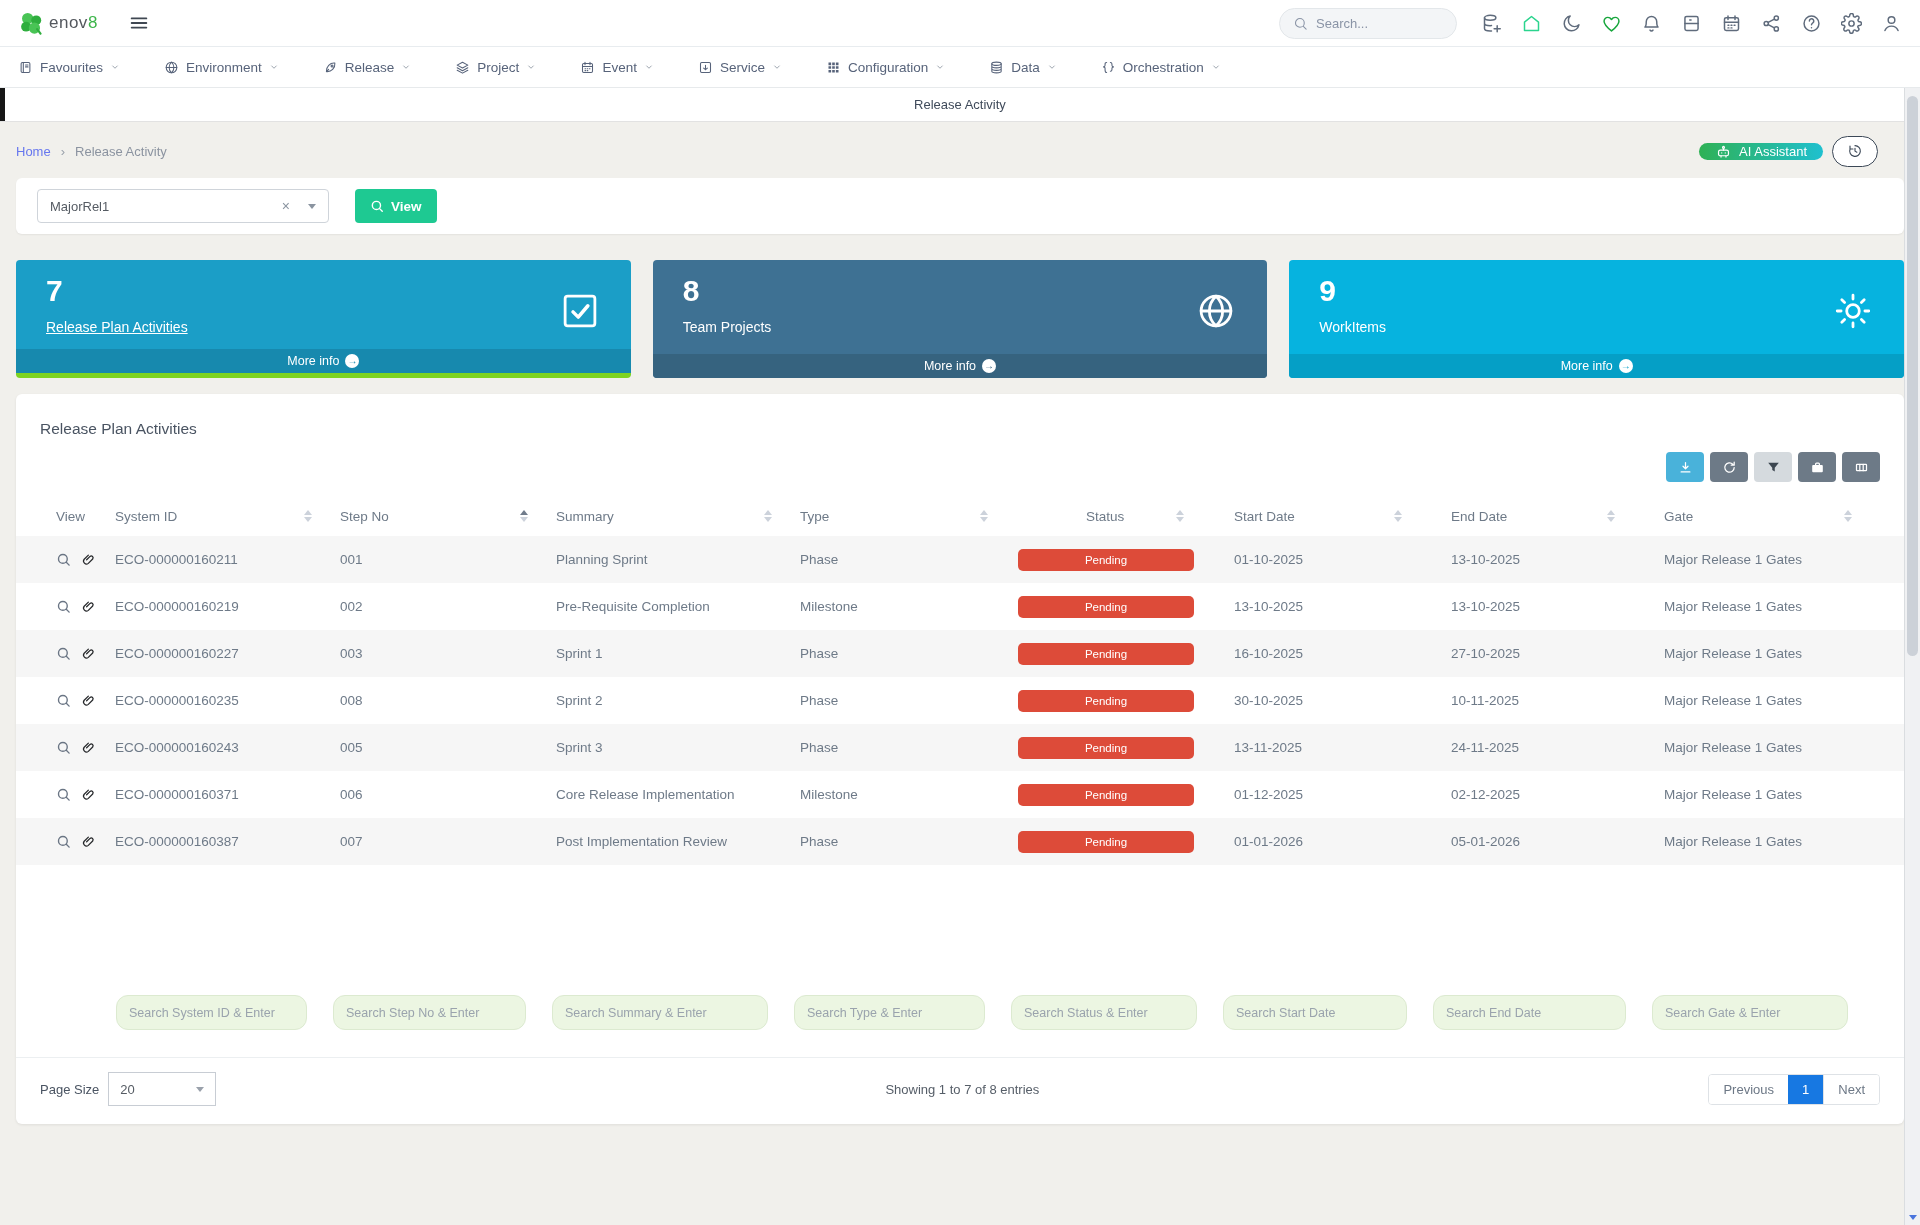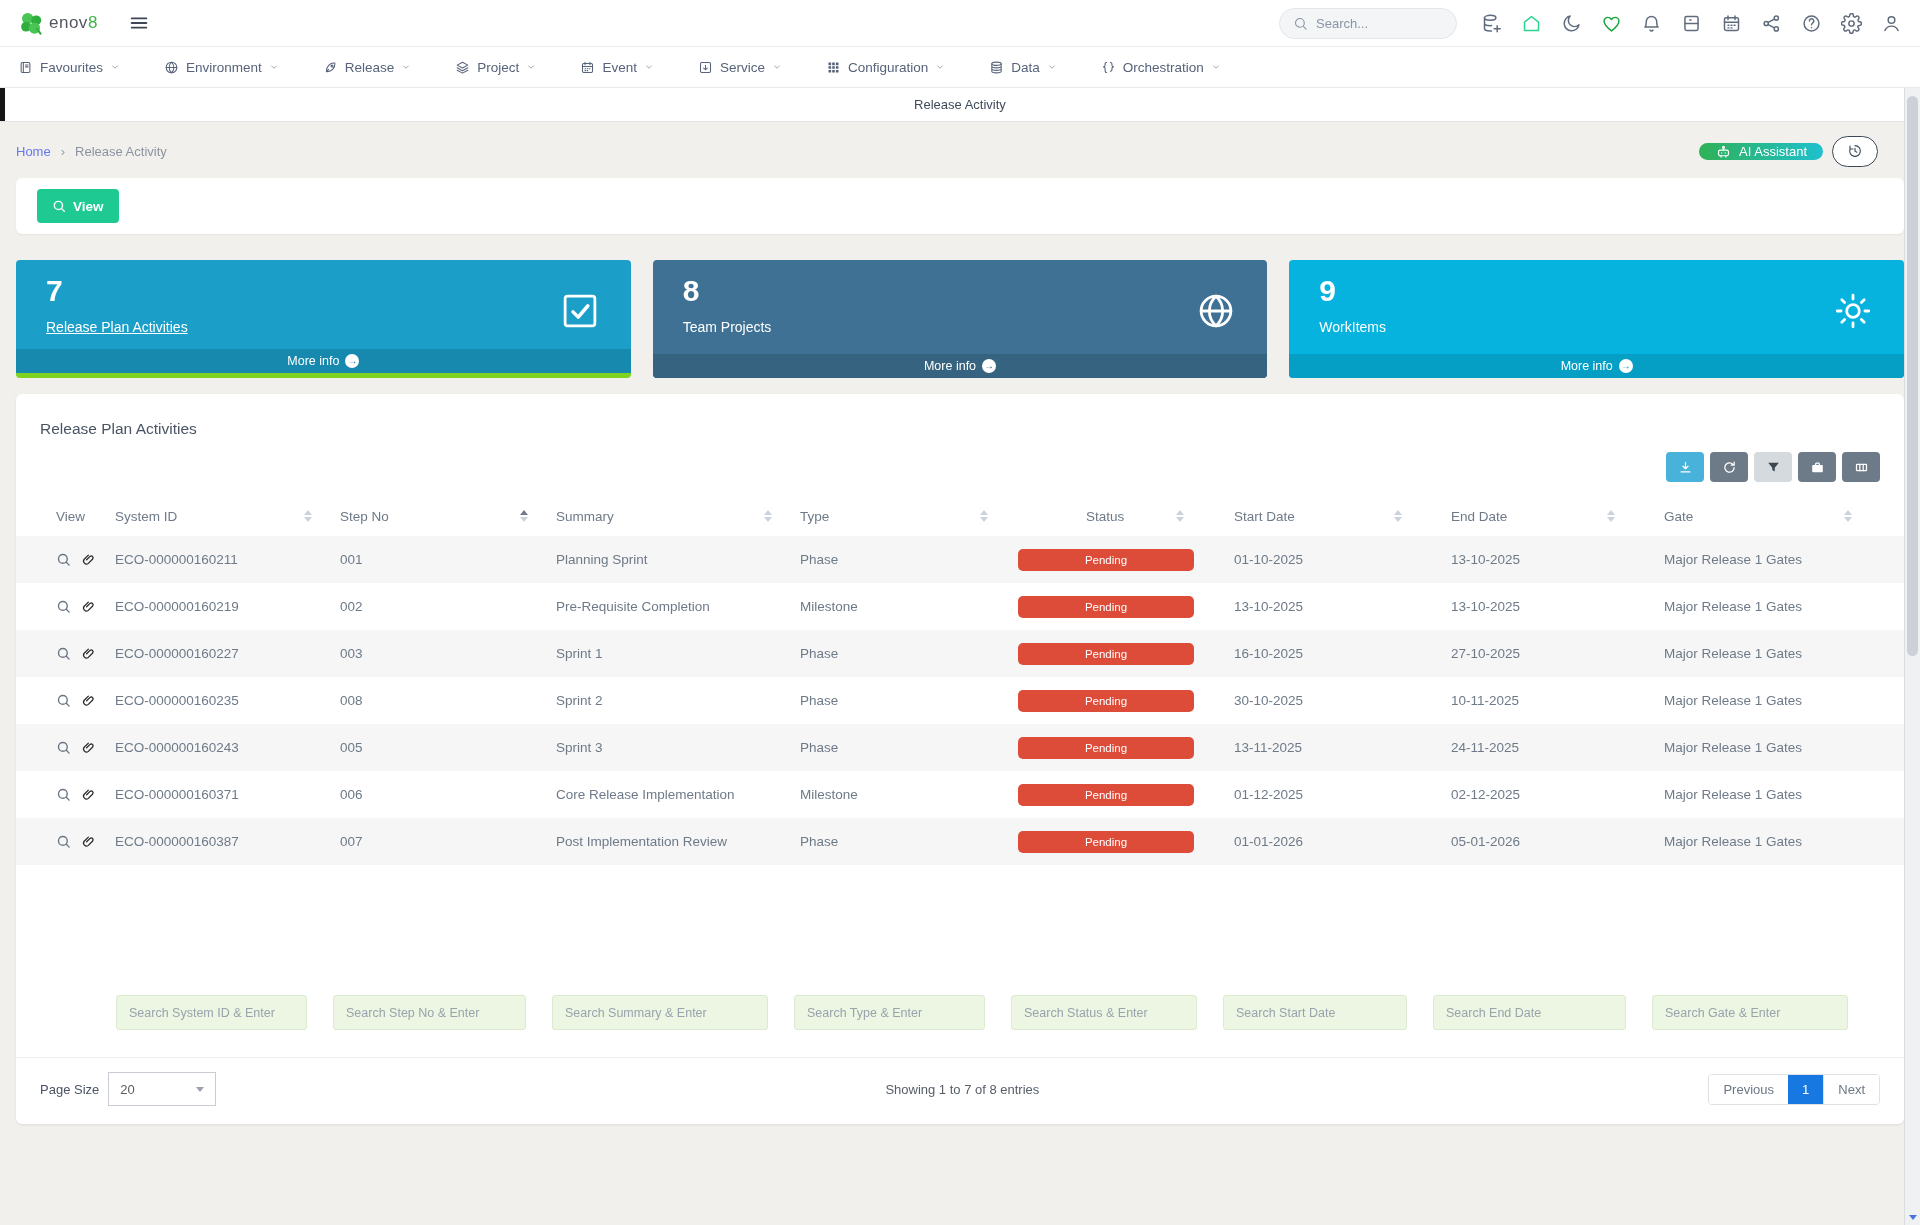--- a/index.html
+++ b/index.html
@@ -104,21 +104,21 @@
   .td.c8 { padding-left:21px; }
   .rowic { width:15px; height:15px; cursor:pointer; }
   .rowic.mag { color:#6a7584; }
   .rowic.mag svg { stroke-width:2.2; }
   .rowic.clip { color:#26282b; }
   .rowic.clip svg { stroke-width:2; }
   .badge { width:176px; height:22px; line-height:22px; text-align:center; border-radius:5px; background:var(--badge,#dd4b39); color:#fff; font-size:11.5px; display:inline-block; }
 
   
   .search-row { margin-top:130px; margin-left:100px; display:flex; gap:26px; }
-  .col-search { height:35px; background:#ecf6e2; border:1px solid #dcead0; border-radius:3px; padding:0 12px; font-size:12.5px; color:#9aa3ad; outline:none; font-family:inherit; }
+  .col-search { height:35px; background:#ecf6e2; border:1px solid #dcead0; border-radius:12px; padding:0 12px; font-size:12.5px; color:#9aa3ad; outline:none; font-family:inherit; }
   .col-search::placeholder { color:#9aa3ad; }
 
   
   .panel-footer { margin-top:27px; border-top:1px solid #eceff1; padding:14px 24px 18px; display:flex; align-items:center; }
   .pagesize { display:flex; align-items:center; gap:9px; font-size:13px; color:#4a5462; }
   .pagesize-select { width:108px; height:34px; border:1px solid #c8cdd4; border-radius:0; background:#fff; display:flex; align-items:center; padding:0 11px; font-size:13px; color:#555b63; cursor:pointer; }
   .ps-caret { margin-left:auto; width:0; height:0; border-left:4px solid transparent; border-right:4px solid transparent; border-top:5px solid #9aa1ab; }
   .showing { flex:1; text-align:center; font-size:13px; color:#565e68; }
   .pagination { display:flex; border:1px solid #dee2e6; border-radius:4px; overflow:hidden; }
   .pg { padding:7px 14px; font-size:13px; color:#6d7886; background:#fff; cursor:pointer; }
@@ -394,20 +394,25 @@
           <span class="ic">
               <svg viewBox="0 0 24 24">
                 <path d="M12 4a8 8 0 11-7.4 5M4.5 4.5V9H9M12 8v4.2l2.8 1.7"></path>
               </svg>
             </span>
         </button>
       </div>
     </div>
 
     <div class="filter-card">
+      <div class="rel-select">
+        <span class="sel-value">MajorRel1</span>
+        <span class="sel-clear">×</span>
+        <span class="sel-caret"></span>
+      </div>
       <button class="view-btn">
         <span class="ic">
             <svg viewBox="0 0 24 24">
               <circle cx="11" cy="11" r="7"></circle>
               <path d="M21 21l-4.5-4.5"></path>
             </svg>
           </span>
         <span>View</span>
       </button>
     </div>

